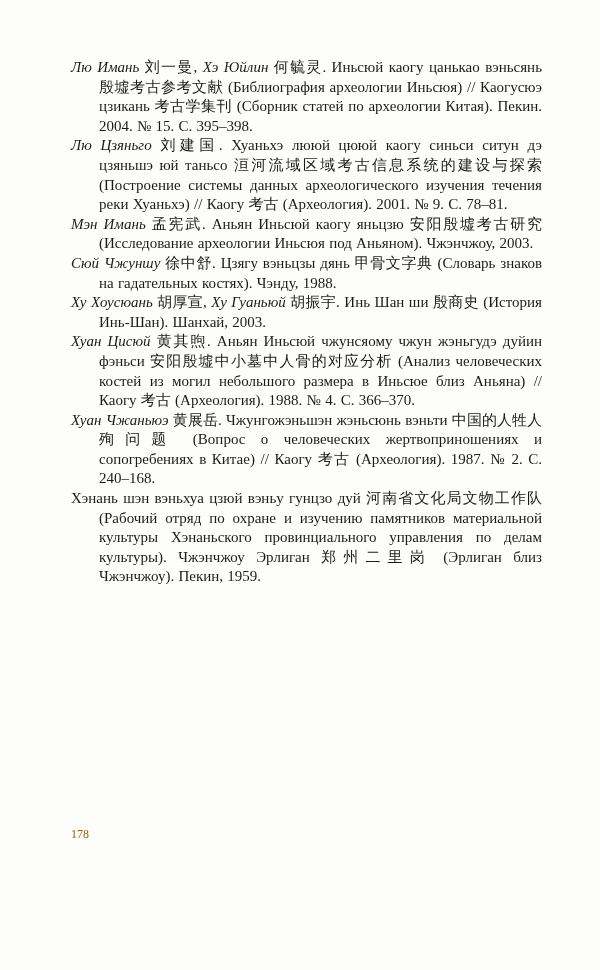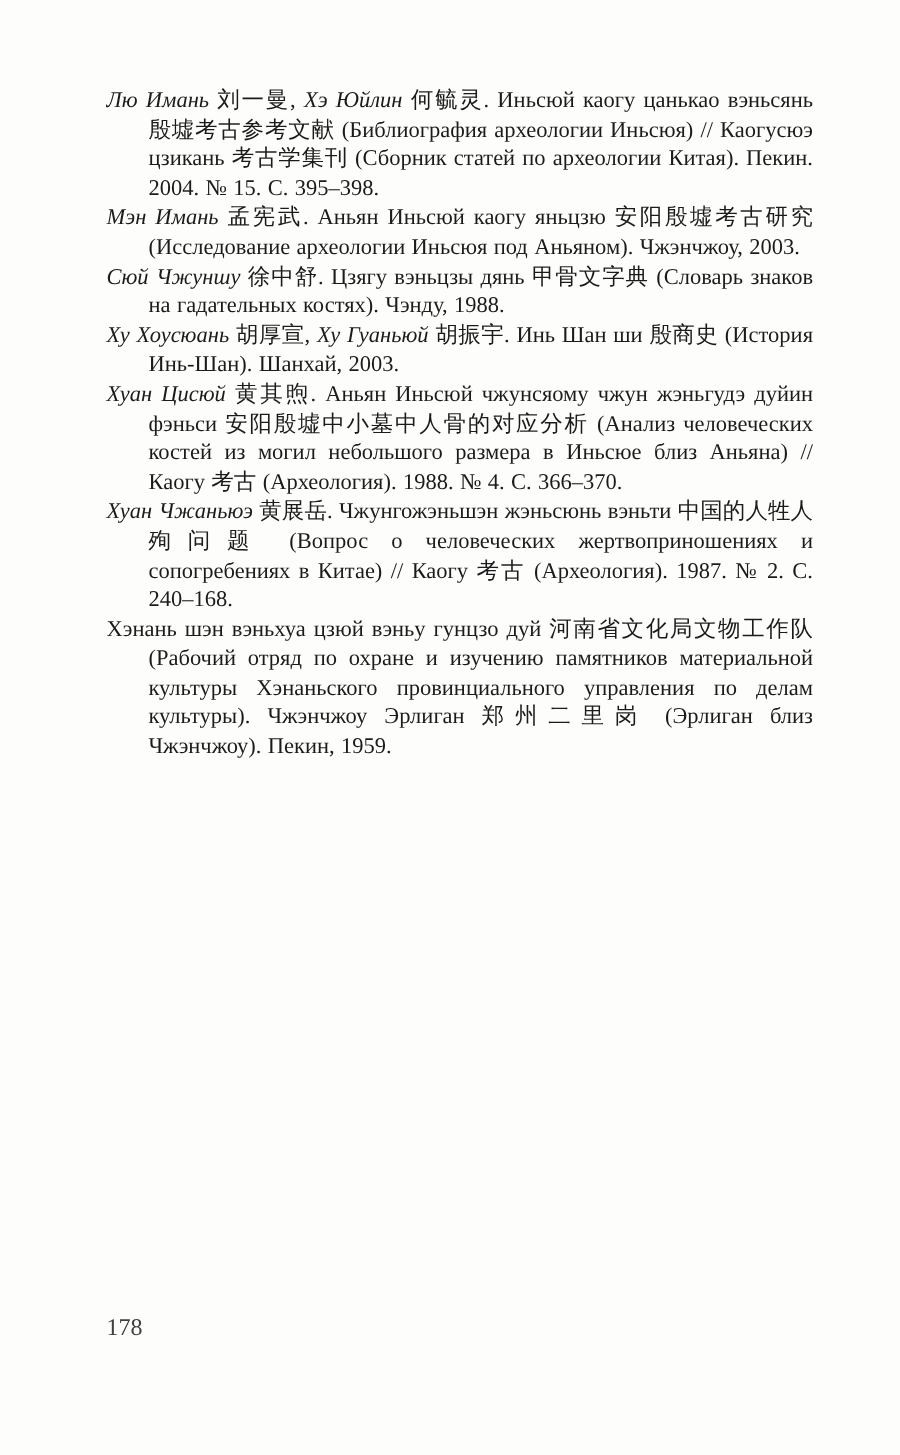--- a/index.html
+++ b/index.html
@@ -37,32 +37,33 @@
   }
   .author {
     font-style: italic;
   }
   .plain {
     font-style: normal;
   }
   .page-number {
     position: absolute;
     left: 71px;
-    top: 876px;
-    font-size: 16px;
+    top: 824px;
+    font-size: 12px;
     line-height: 20px;
-    color: #404040;
+    color: #a16207;
   }
 </style>
 </head>
 <body>
 
 <main class="scan-page">
   <section class="bib-list">
       <p class="entry"><span class="author">Лю Имань</span><span class="plain"> 刘一曼, </span><span class="author">Хэ Юйлин</span><span class="plain"> 何毓灵. Иньсюй каогу цанькао вэньсянь 殷墟考古参考文献 (Библиография археологии Иньсюя) // Каогусюэ цзикань 考古学集刊 (Сборник статей по археологии Китая). Пекин. 2004. № 15. С. 395–398.</span></p>
+      <p class="entry"><span class="author">Лю Цзяньго</span><span class="plain"> 刘建国. Хуаньхэ лююй цююй каогу синьси ситун дэ цзяньшэ юй таньсо 洹河流域区域考古信息系统的建设与探索 (Построение системы данных археологического изучения течения реки Хуаньхэ) // Каогу 考古 (Археология). 2001. № 9. С. 78–81.</span></p>
       <p class="entry"><span class="author">Мэн Имань</span><span class="plain"> 孟宪武. Аньян Иньсюй каогу яньцзю 安阳殷墟考古研究 (Исследование археологии Иньсюя под Аньяном). Чжэнчжоу, 2003.</span></p>
       <p class="entry"><span class="author">Сюй Чжуншу</span><span class="plain"> 徐中舒. Цзягу вэньцзы дянь 甲骨文字典 (Словарь знаков на гадательных костях). Чэнду, 1988.</span></p>
       <p class="entry"><span class="author">Ху Хоусюань</span><span class="plain"> 胡厚宣, </span><span class="author">Ху Гуаньюй</span><span class="plain"> 胡振宇. Инь Шан ши 殷商史 (История Инь-Шан). Шанхай, 2003.</span></p>
       <p class="entry"><span class="author">Хуан Цисюй</span><span class="plain"> 黄其煦. Аньян Иньсюй чжунсяому чжун жэньгудэ дуйин фэньси 安阳殷墟中小墓中人骨的对应分析 (Анализ человеческих костей из могил небольшого размера в Иньсюе близ Аньяна) // Каогу 考古 (Археология). 1988. № 4. С. 366–370.</span></p>
       <p class="entry"><span class="author">Хуан Чжаньюэ</span><span class="plain"> 黄展岳. Чжунгожэньшэн жэньсюнь вэньти 中国的人牲人殉问题 (Вопрос о человеческих жертвоприношениях и сопогребениях в Китае) // Каогу 考古 (Археология). 1987. № 2. С. 240–168.</span></p>
       <p class="entry"><span class="plain">Хэнань шэн вэньхуа цзюй вэньу гунцзо дуй 河南省文化局文物工作队 (Рабочий отряд по охране и изучению памятников материальной культуры Хэнаньского провинциального управления по делам культуры). Чжэнчжоу Эрлиган 郑州二里岗 (Эрлиган близ Чжэнчжоу). Пекин, 1959.</span></p>
     </section>
   <div class="page-number">178</div>
 </main>
 

